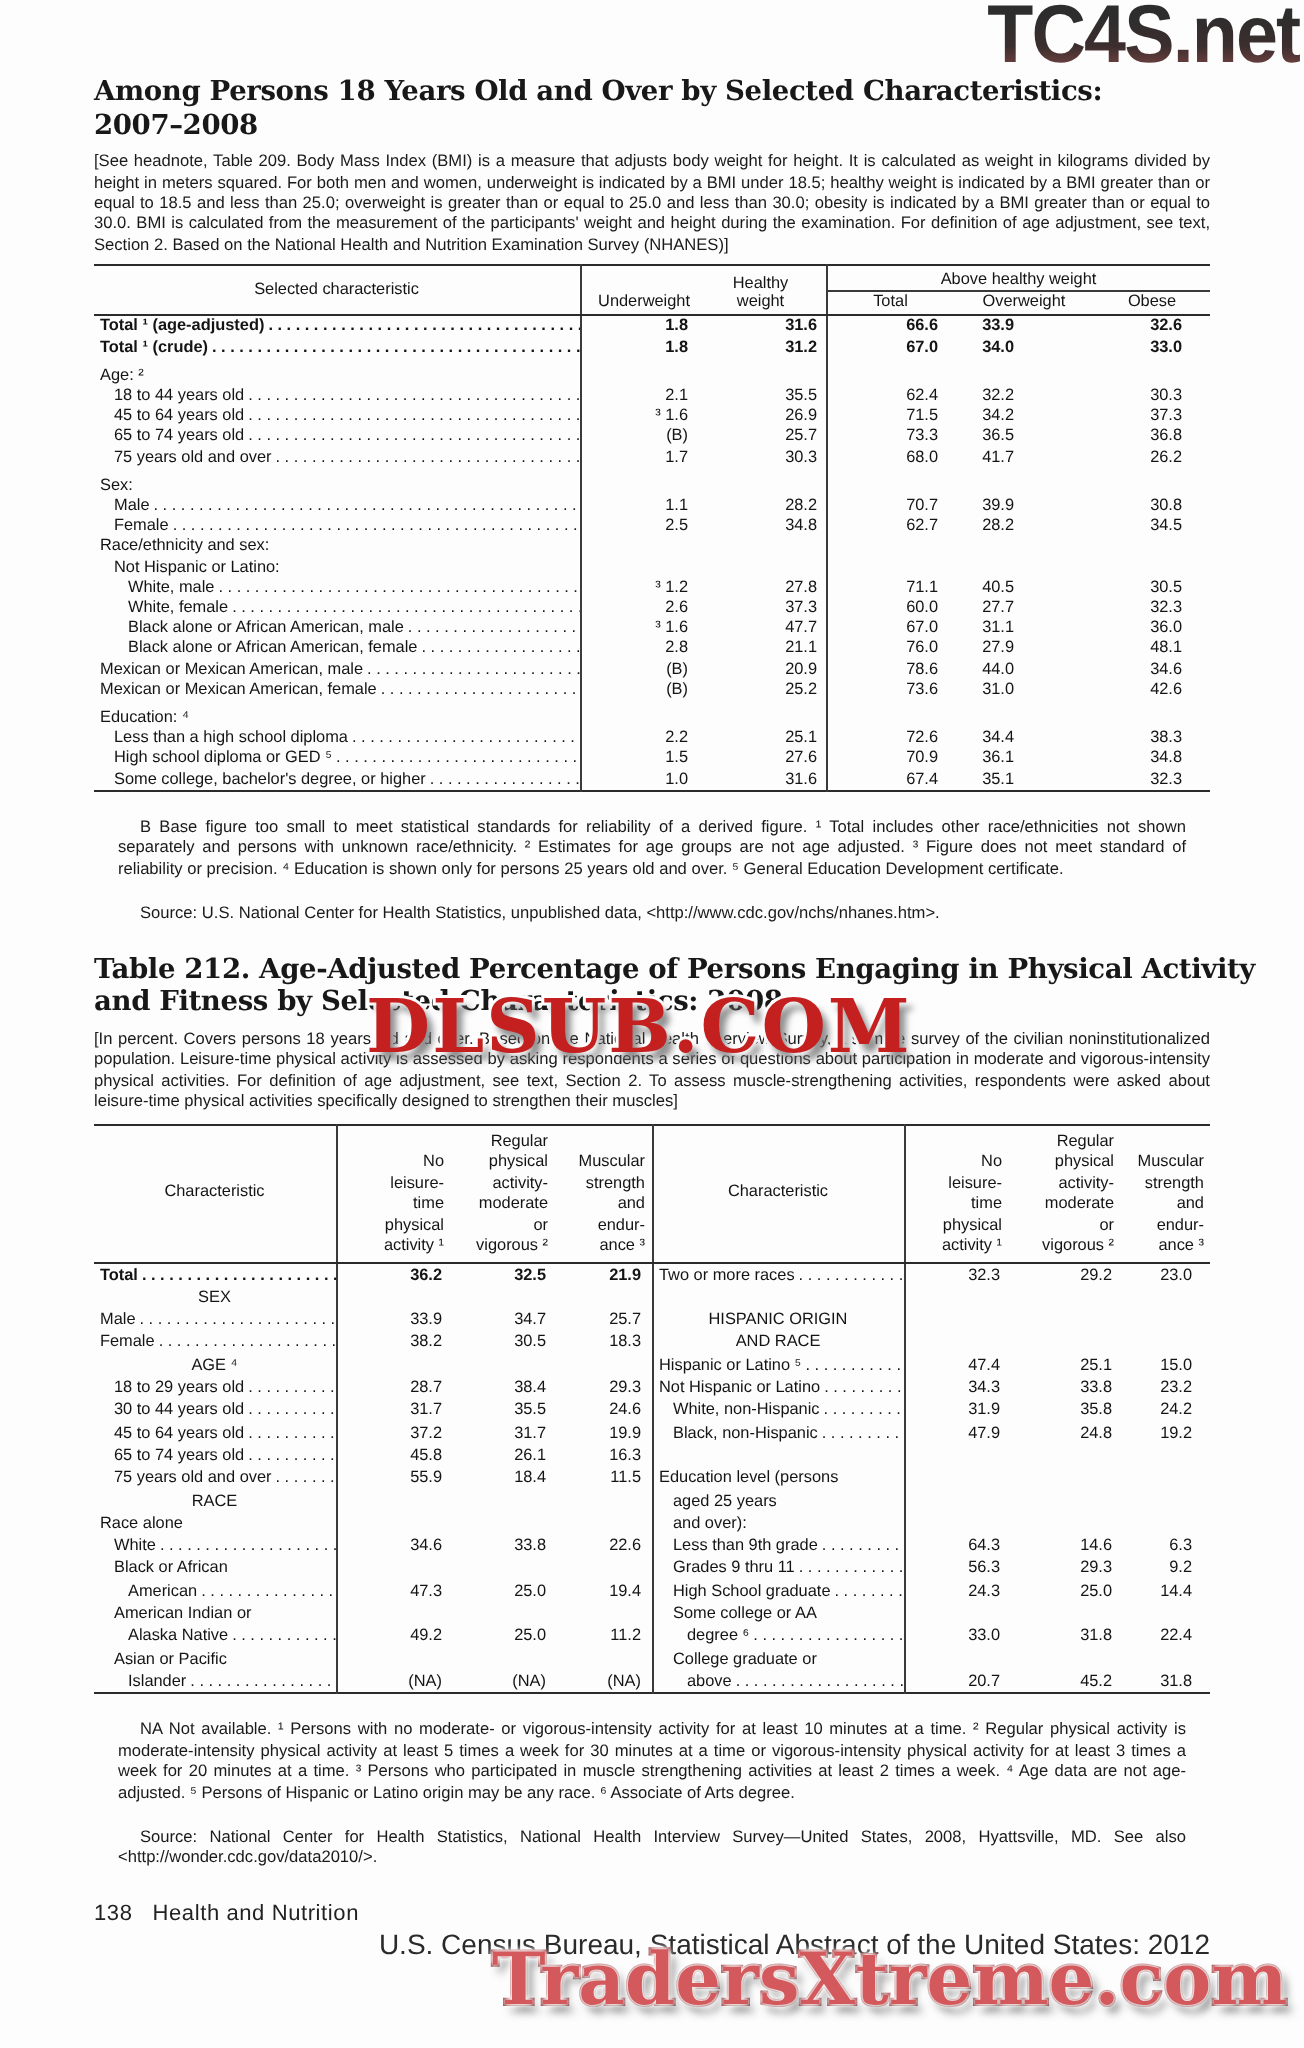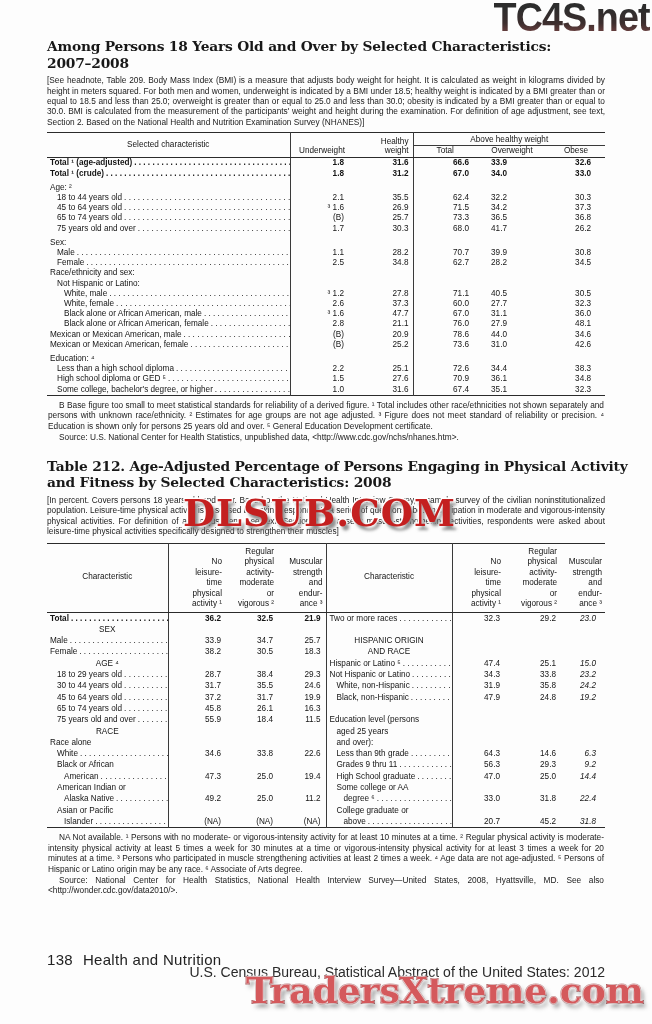--- a/index.html
+++ b/index.html
@@ -10,29 +10,29 @@
   
   .tbl-title{font-family:"DejaVu Serif",serif;font-weight:bold;font-size:13.8px;
              line-height:1.2;letter-spacing:-0.2px;color:#181818;}
   .tbl-title div{white-space:nowrap;}
   .t211-title{margin-top:38px;}
   .t212-title{margin-top:15px;}
 
   
   .headnote{font-size:8.3px;line-height:1.26;text-align:justify;margin-top:4px;color:#1a1a1a;}
   .fnblock{margin-top:4px;}
-  .fn{font-size:8.3px;line-height:1.26;text-align:justify;text-indent:11px;margin:1px;color:#1a1a1a;}
+  .fn{font-size:8.3px;line-height:1.26;text-align:justify;text-indent:11px;margin:12px;color:#1a1a1a;}
 
   
   table{border-collapse:collapse;table-layout:fixed;width:558px;font-size:8.2px;color:#141414;}
   th{font-weight:normal;}
   td,th{padding:0;overflow:hidden;}
   .num{text-align:right;white-space:nowrap;}
   .bold{font-weight:bold;}
-  .pre{white-space:pre-line;}
+  .pre{white-space:pre-line;text-align:center;}
   .lbl{display:flex;align-items:flex-start;overflow:hidden;}
   .lbl .t{white-space:nowrap;}
   .dots{flex:1;white-space:nowrap;overflow:hidden;padding-left:2px;}
   .dots::after{content:". . . . . . . . . . . . . . . . . . . . . . . . . . . . . . . . . . . . . . . . . . . . . . . . . . . . . . . . . . . . . . . . . . . . . .";}
   .ind0{padding-left:3px;}.ind1{padding-left:10px;}.ind2{padding-left:17px;}
 
   
   .t211{margin-top:5px;border-top:1px solid #2b2b2b;border-bottom:1px solid #2b2b2b;}
   .t211 thead th{vertical-align:bottom;padding-bottom:2px;}
   .t211 thead .hchar{text-align:center;vertical-align:middle;border-right:1px solid #3a3a3a;
@@ -59,25 +59,25 @@
                  line-height:1.28;}
   .t212 thead .hchar{text-align:center;vertical-align:middle;padding:0;}
   .t212 thead th:nth-child(1),.t212 thead th:nth-child(5){border-right:1px solid #3a3a3a;}
   .t212 thead th:nth-child(4){border-right:1px solid #3a3a3a;}
   .t212 thead .num{text-align:right;}
   .t212 tbody td{height:11.3px;line-height:11.3px;vertical-align:bottom;}
   .t212 tbody td:nth-child(1),.t212 tbody td:nth-child(5){border-right:1px solid #3a3a3a;}
   .t212 tbody td:nth-child(4){border-right:1px solid #3a3a3a;}
   .t212 tbody td.num{padding-right:4px;}
   .t212 tbody td:nth-child(4){padding-right:5px;}
-  .t212 tbody td:nth-child(8){padding-right:9px;font-style:italic;}
+  .t212 tbody td:nth-child(8){padding-right:9px;}
   .t212 td.ctr{text-align:center;}
 
   
-  .footer-left{position:absolute;left:47px;top:951px;font-size:15px;letter-spacing:0.3px;color:#222;text-align:right;}
+  .footer-left{position:absolute;left:47px;top:951px;font-size:11px;letter-spacing:0.3px;color:#222;text-align:right;}
   .footer-left .sect{margin-left:10px;}
   .footer-right{position:absolute;right:47px;top:964px;font-size:14px;color:#2a2a2a;}
 
   
   .wm{position:absolute;white-space:nowrap;pointer-events:none;}
   .wm-top{top:-6px;right:2px;font-family:"Liberation Sans",sans-serif;font-weight:bold;font-size:41px;
           letter-spacing:-1px;transform:scaleX(0.92);transform-origin:right;
           background:linear-gradient(180deg,#2d2d2d 30%,#3c2e2e 62%,#94504e 100%);
           -webkit-background-clip:text;background-clip:text;color:transparent;}
   .wm-mid{top:491px;left:183px;font-family:"DejaVu Serif",serif;font-weight:bold;font-size:37px;
@@ -719,21 +719,21 @@
             </td>
             <td class="num">47.3</td>
             <td class="num">25.0</td>
             <td class="num">19.4</td>
             <td class="">
               <div class="lbl ind1">
                 <span class="t">High School graduate</span>
                 <span class="dots"></span>
               </div>
             </td>
-            <td class="num">47.0</td>
+            <td class="num">24.3</td>
             <td class="num">25.0</td>
             <td class="num">14.4</td>
           </tr>
           <tr>
             <td class="">
               <div class="lbl ind1">
                 <span class="t">American Indian or</span>
               </div>
             </td>
             <td class="num"></td>

